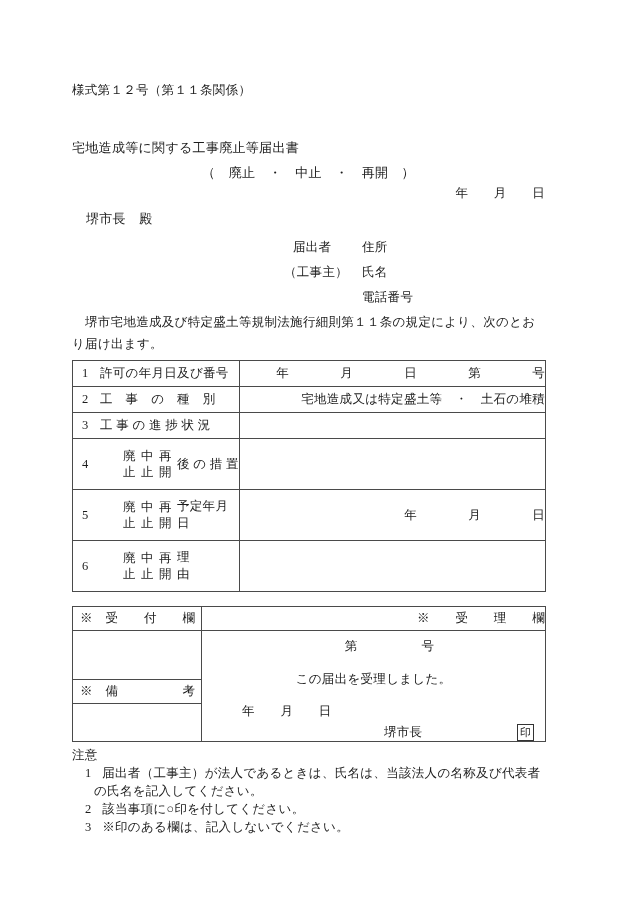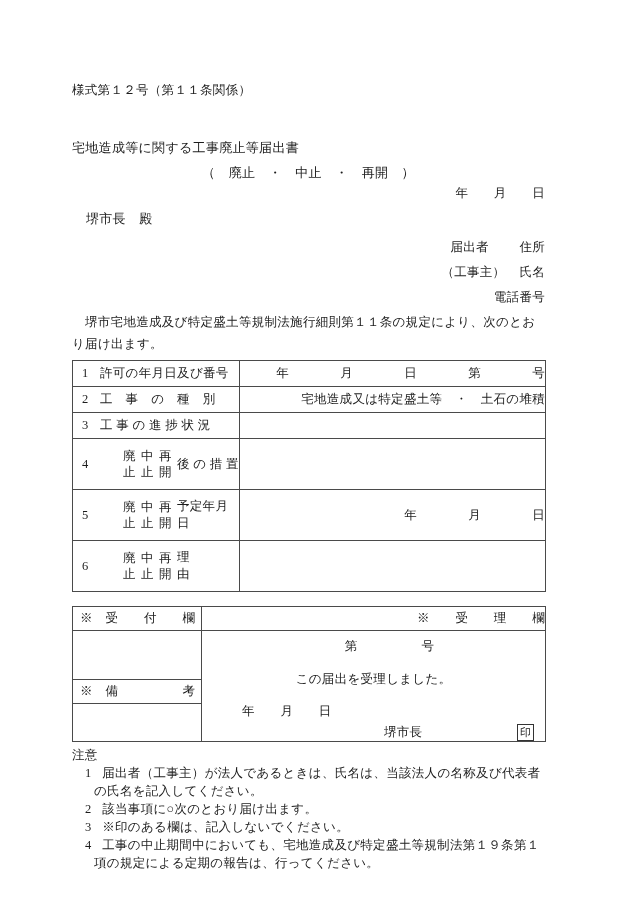--- a/index.html
+++ b/index.html
@@ -13,21 +13,21 @@
   }
   .page { position:relative; width:630px; height:903px; padding:82px 85px 0 72px; background:#fff; }
 
   .form-number { font-size:12.5px; }
   .doc-title   { text-align:left; margin-top:40px; font-size:13px; }
   .doc-subtitle{ text-align:center; margin-top:7px;  font-size:13px;font-family:Liberation Mono, monospace; }
   .date-line   { text-align:right;  margin-top:3px; }
   .addressee   { margin-top:8px; padding-left:14px; font-size:13px;font-family:Liberation Serif, serif; }
 
   .applicant { margin-top:7px; margin-left:212px; line-height:25px; }
-  .app-row   { display:flex;justify-content:flex-end; }
+  .app-row   { display:flex; }
   .app-label { width:78px; flex:none; }
   .app-label-1 { padding-left:9px; }
 
   .intro { margin-top:1px; text-indent:13px; line-height:22px; width:474px; }
 
   table { border-collapse:collapse; table-layout:fixed; width:473px; }
   td { border:1px solid #4a4a4a; vertical-align:middle; padding:0; font-size:12.5px; }
 
   .main-table { margin-top:5px; }
   .main-table .r-s { height:26px; }
@@ -196,23 +196,20 @@
     </tr>
   </tbody>
     </table>
 
   <div class="notes">
     <div class="notes-heading">注意</div>
     <div class="note-item">
       <span class="note-no">1</span><span>届出者（工事主）が法人であるときは、氏名は、当該法人の名称及び代表者の氏名を記入してください。</span>
     </div>
     <div class="note-item">
-      <span class="note-no">2</span><span>該当事項に○次のとおり届け出ます。</span>
+      <span class="note-no">2</span><span>該当事項に○印を付してください。</span>
     </div>
     <div class="note-item">
       <span class="note-no">3</span><span>※印のある欄は、記入しないでください。</span>
     </div>
-    <div class="note-item">
-      <span class="note-no">4</span><span>工事の中止期間中においても、宅地造成及び特定盛土等規制法第１９条第１項の規定による定期の報告は、行ってください。</span>
-    </div>
   </div>
 
 </div>
 
 </body></html>

